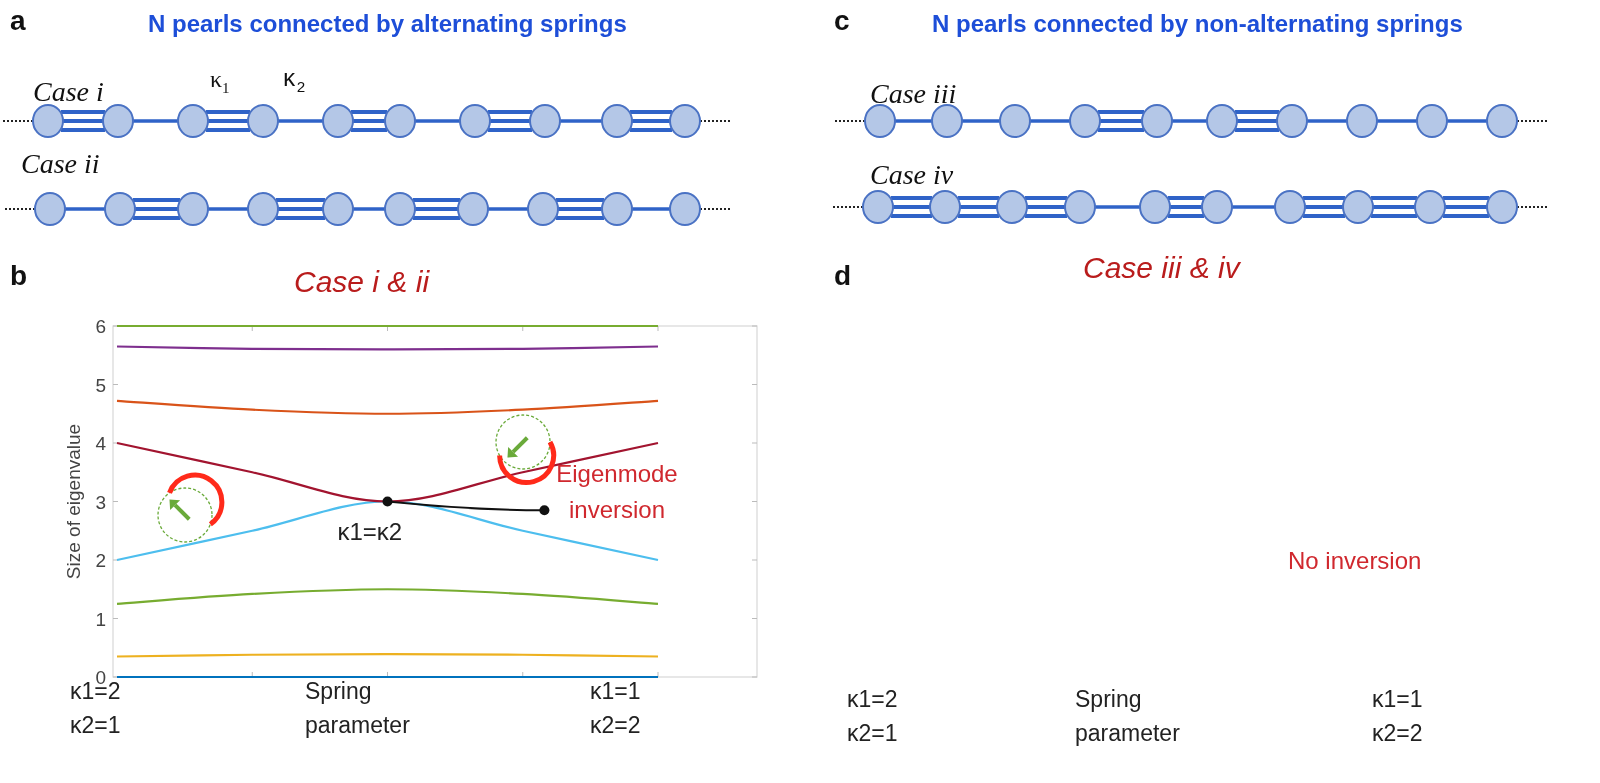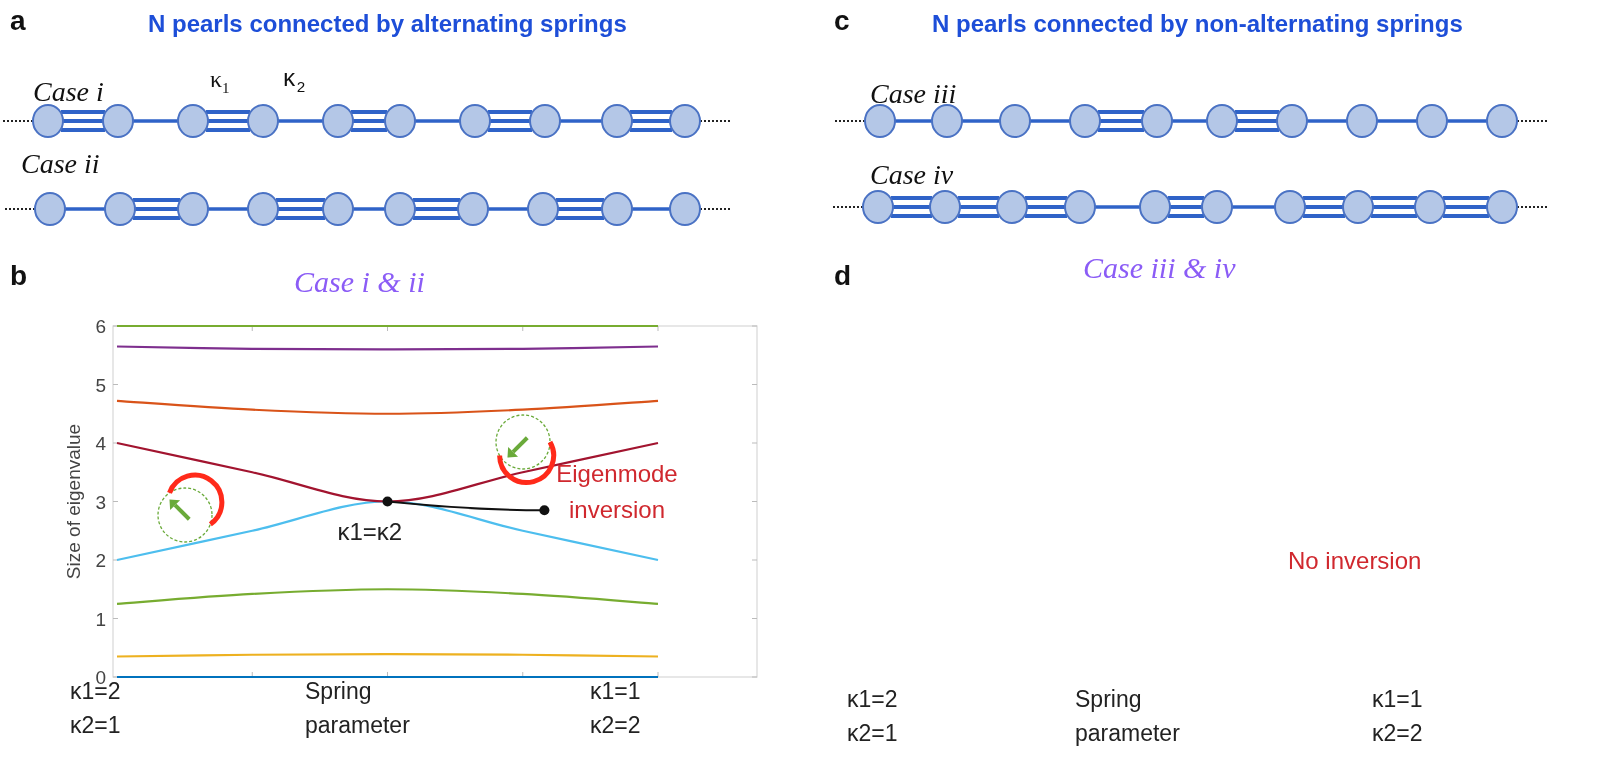--- a/index.html
+++ b/index.html
@@ -1,21 +1,21 @@
 <!DOCTYPE html>
 <html><head>
 <meta charset="utf-8">
 <style>
   html, body { margin:0; padding:0; background:#ffffff; }
   body { width:1600px; height:783px; position:relative; overflow:hidden; font-family:"Liberation Sans", sans-serif; color:#111; }
   .abs { position:absolute; }
   .panel-letter { font-family:"Liberation Sans", sans-serif; font-weight:bold; font-size:28px; color:#111; }
   .panel-title { font-family:"Liberation Sans", sans-serif; font-weight:bold; font-size:24px; color:#1d4ed8; white-space:nowrap; }
   .case-label { font-family:"Liberation Serif", serif; font-style:italic; font-size:28px; color:#111; white-space:nowrap; }
-  .chart-title { font-family:Liberation Serif, serif; font-style:italic; font-size:30px; color:#8b5cf6; white-space:nowrap; }
+  .chart-title { font-family:Liberation Sans, sans-serif; font-style:italic; font-size:30px; color:#b91c1c; white-space:nowrap; }
   .xlab { font-family:"Liberation Sans", sans-serif; font-size:23px; color:#222; white-space:nowrap; line-height:34px; }
   svg text { font-family:"Liberation Sans", sans-serif; }
 </style>
 </head>
 <body>
 
 <div class="abs panel-letter" style="left:10px; top:5px;">a</div>
 <div class="abs panel-title" style="left:148px; top:10px;">N pearls connected by alternating springs</div>
 <div class="abs case-label" style="left:33px; top:76px;">Case i</div>
 <div class="abs case-label" style="left:21px; top:148px;">Case ii</div>

